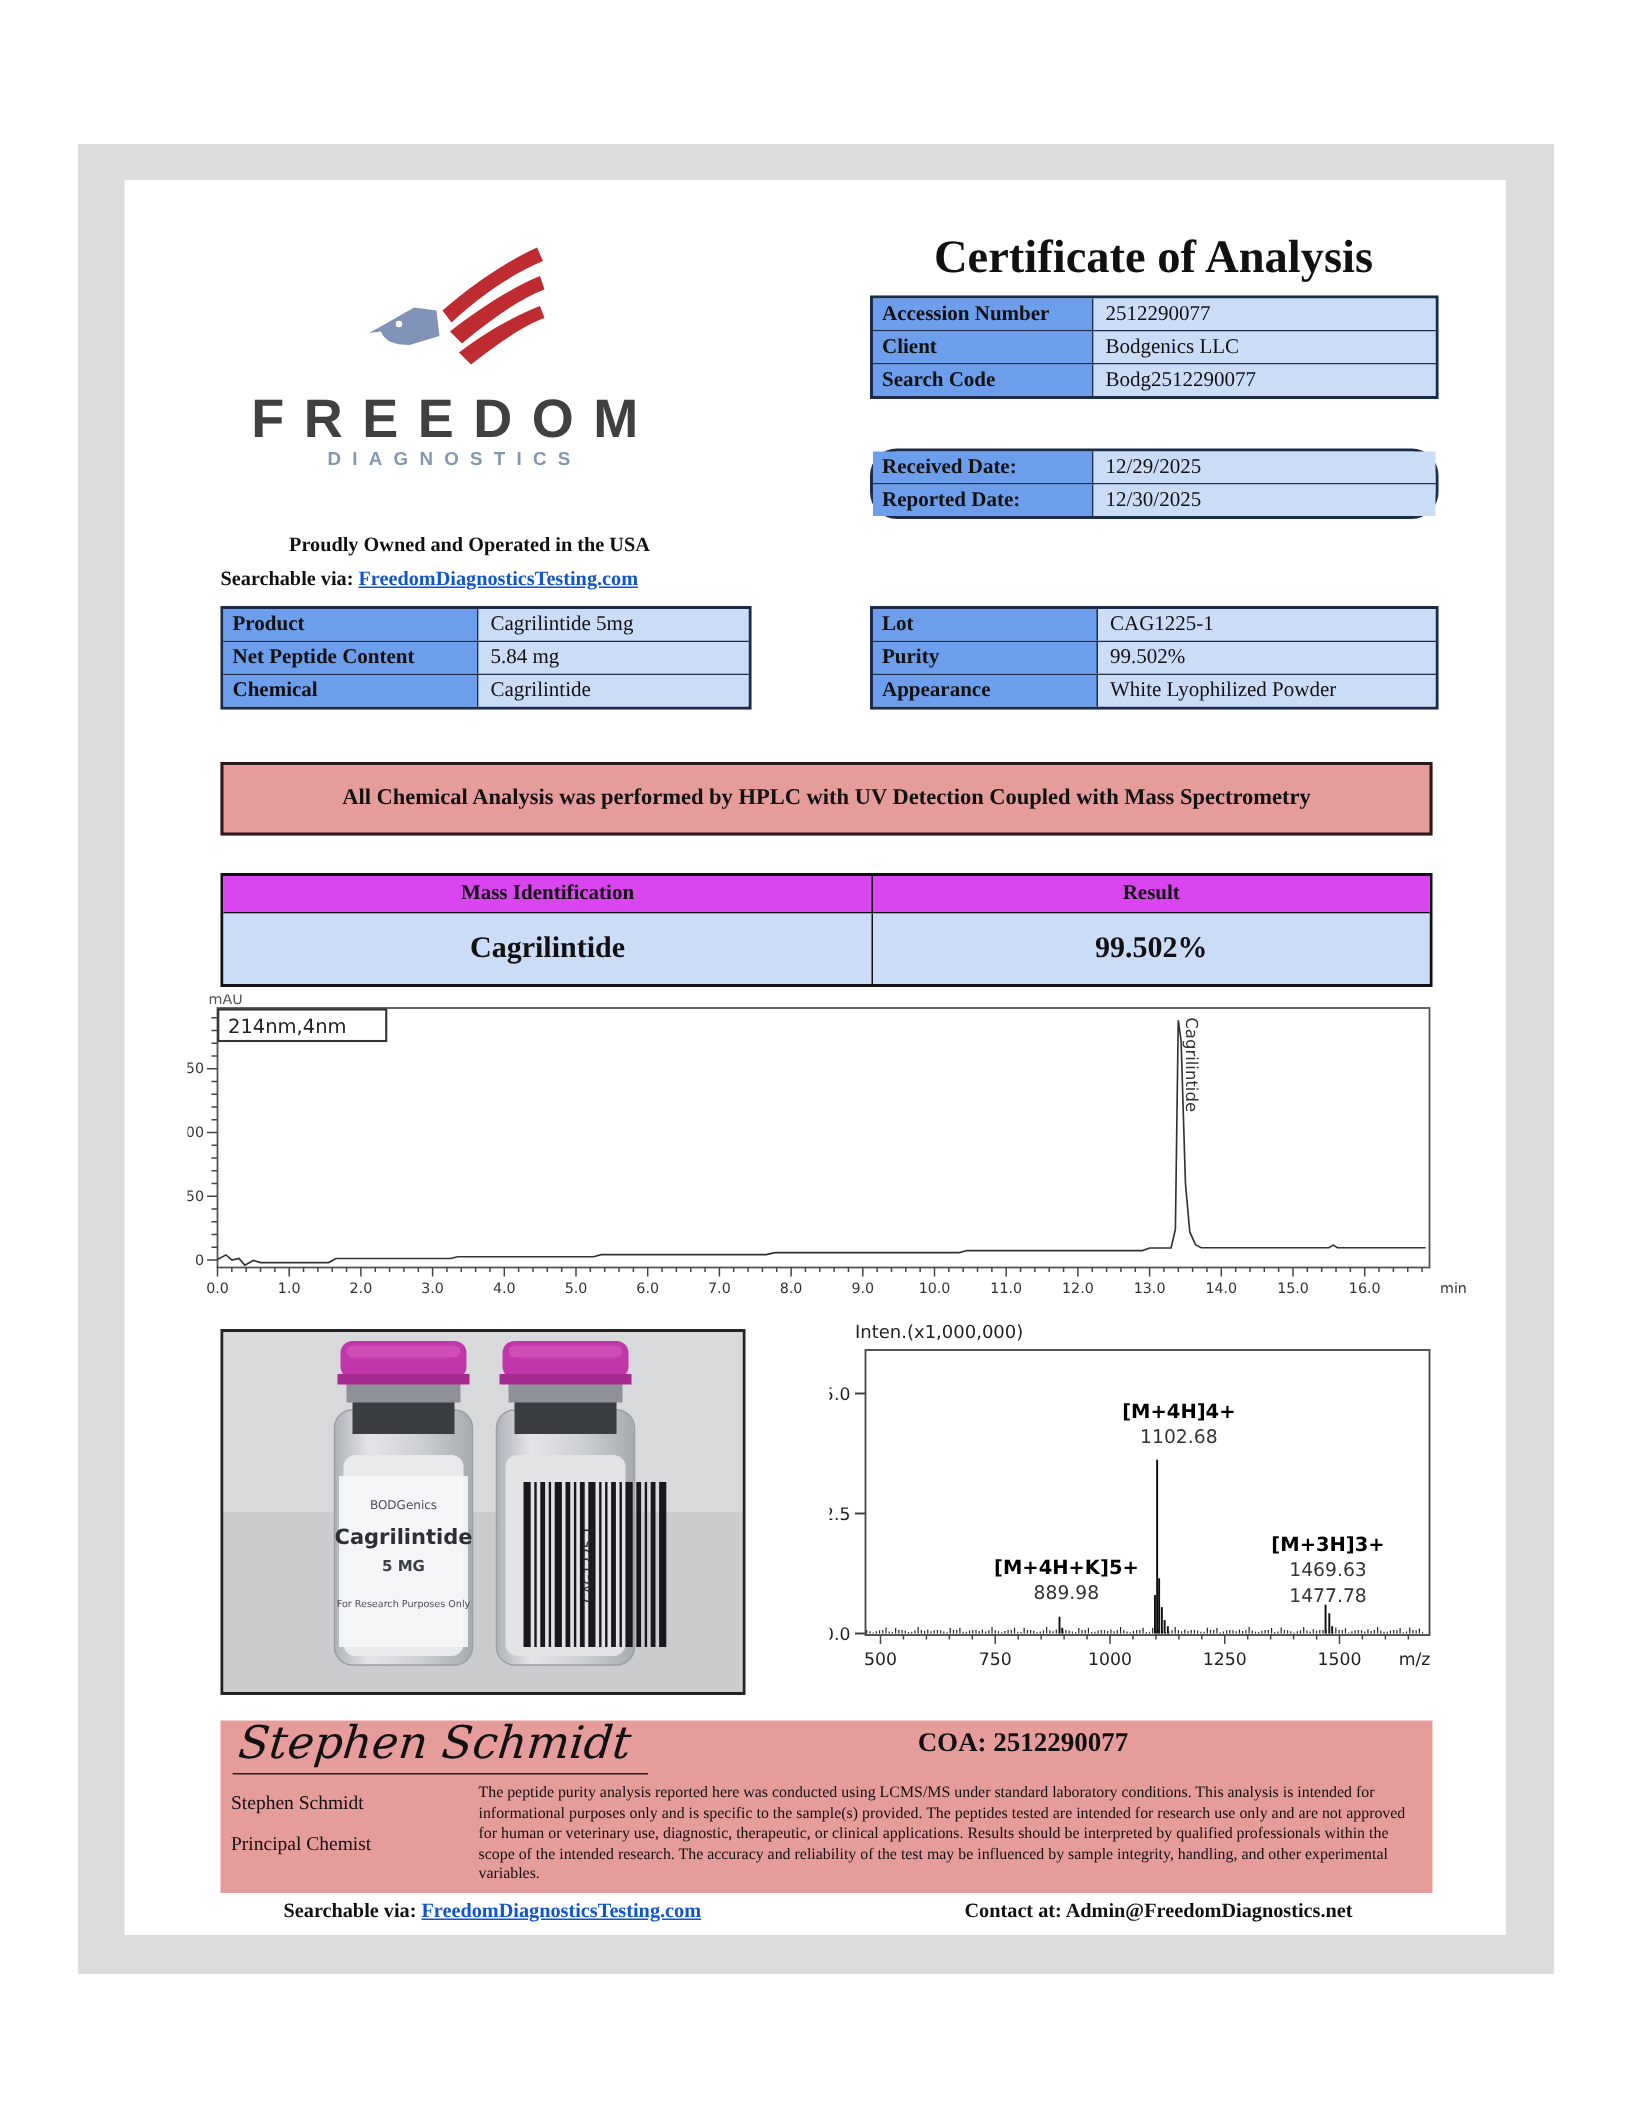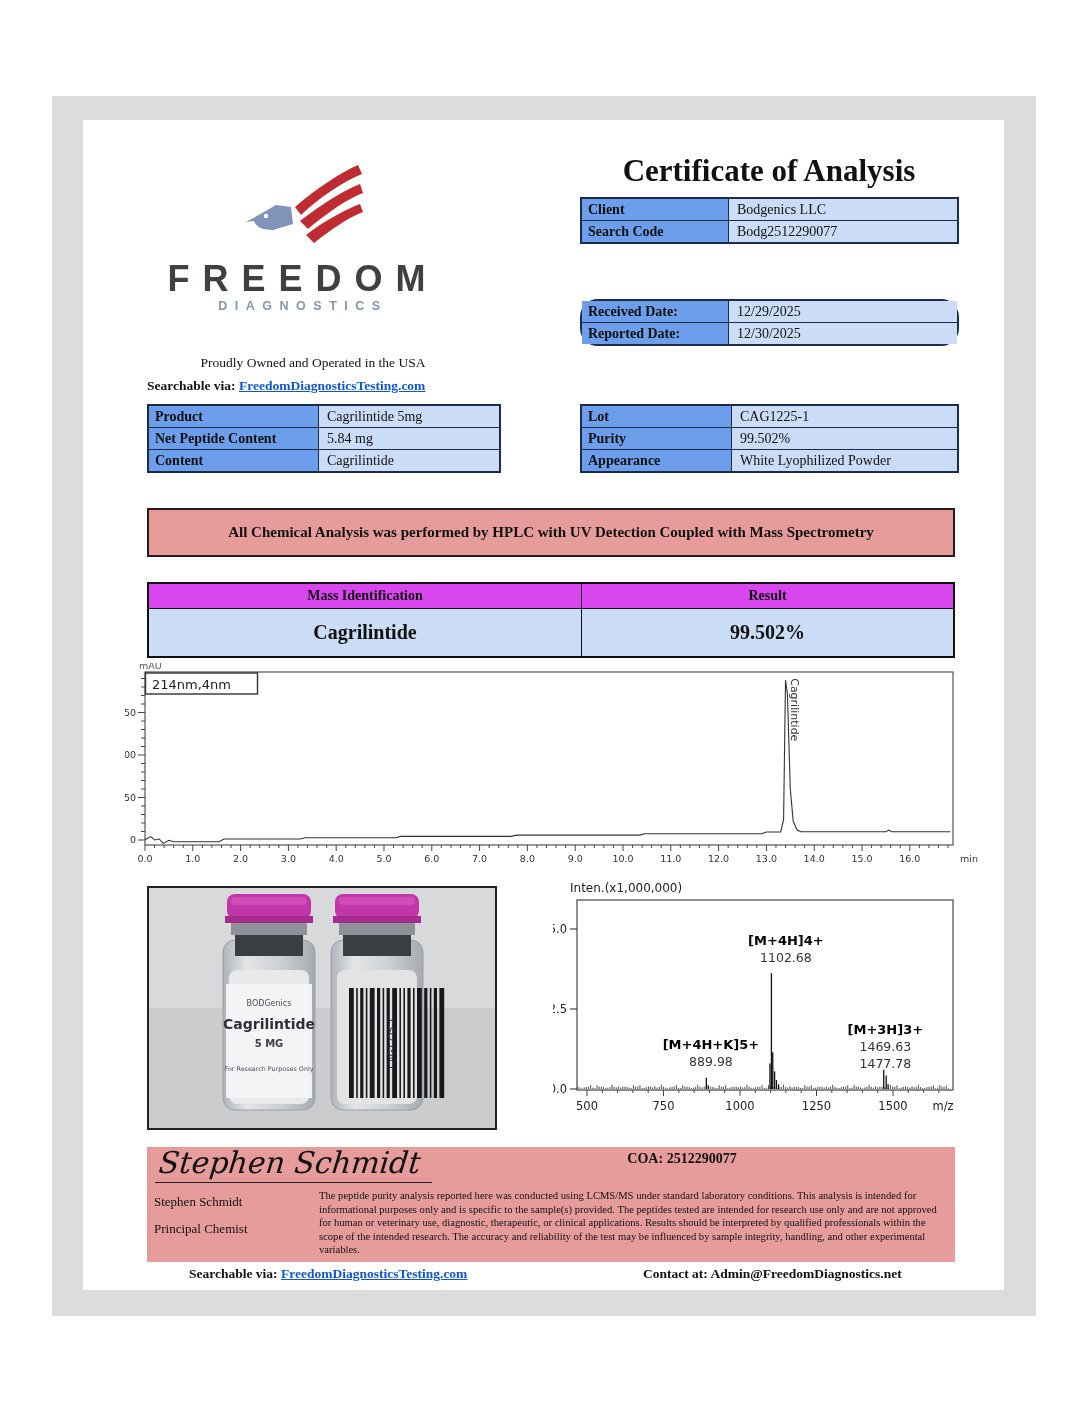--- a/index.html
+++ b/index.html
@@ -10,21 +10,21 @@
 
   
   .logo-eagle{position:absolute;left:160px;top:42px;width:122px;height:82px;}
   .logo-brand{position:absolute;left:80px;top:138px;width:280px;text-align:center;
               font-family:"Liberation Sans", sans-serif;font-weight:bold;font-size:36px;
               letter-spacing:13px;color:#3f4040;}
   .logo-sub{position:absolute;left:80px;top:179px;width:280px;text-align:center;
             font-family:"Liberation Sans", sans-serif;font-weight:bold;font-size:12.5px;
             letter-spacing:7.5px;color:#8497b0;}
   .tagline{position:absolute;left:50px;top:235px;width:360px;text-align:center;
-           font-weight:normal;font-size:13.5px;}
+           font-weight:bold;font-size:13.5px;}
   .searchline{position:absolute;left:64px;top:258px;font-weight:bold;font-size:13.5px;}
   .searchline a, .footer a{color:#1155cc;text-decoration:underline;font-weight:bold;}
   .doc-title{position:absolute;left:455px;top:33px;width:462px;text-align:center;
              font-weight:bold;font-size:31px;}
 
   
   .kvtable{position:absolute;border:2px solid #1c2b4a;background:#cbdcf7;}
   .kvrow{display:flex;border-top:1.5px solid #1c2b4a;}
   .kvrow:first-child{border-top:none;}
   .kvlabel{background:#6d9eeb;border-right:1.5px solid #1c2b4a;font-weight:bold;
@@ -62,21 +62,21 @@
   .vial-frame{position:absolute;left:64px;top:766px;width:350px;height:244px;
               border:2px solid #222;box-sizing:border-box;background:#fff;}
   .vial-frame svg{display:block;width:100%;height:100%;}
 
   
   .sigblock{position:absolute;left:64px;top:1027px;width:808px;height:115px;background:#e79c9c;}
   .sig-script{position:absolute;left:10px;top:-2px;font-size:30px;font-style:italic;
               font-family:"DejaVu Serif", serif;transform:skewX(-6deg);
               border-bottom:1.5px solid #222;padding:0 14px 2px 2px;}
   .sig-coa{position:absolute;left:330px;top:4px;width:410px;text-align:center;
-           font-weight:bold;font-size:14px;}
+           font-weight:bold;font-size:18px;}
   .sig-name{position:absolute;left:7px;top:47px;font-size:13px;}
   .sig-role{position:absolute;left:7px;top:74px;font-size:13px;}
   .sig-disclaimer{position:absolute;left:172px;top:42px;width:630px;font-size:10.6px;
                   line-height:13.6px;text-align:left;}
 
   
   .footer{position:absolute;left:0;top:1146px;width:100%;font-weight:bold;font-size:13.5px;}
   .footer-left{position:absolute;left:106px;}
   .footer-right{position:absolute;left:560px;}
 </style>
@@ -99,20 +99,24 @@
     <div class="tagline">Proudly Owned and Operated in the USA</div>
     <div class="searchline">
       <span>Searchable via:</span>
       <a href="#">FreedomDiagnosticsTesting.com</a>
     </div>
 
     <div class="doc-title">Certificate of Analysis</div>
 
     <div class="kvtable" id="info-table">
       <div class="kvrow">
+        <div class="kvlabel">Accession Number</div>
+        <div class="kvvalue">2512290077</div>
+      </div>
+      <div class="kvrow">
         <div class="kvlabel">Client</div>
         <div class="kvvalue">Bodgenics LLC</div>
       </div>
       <div class="kvrow">
         <div class="kvlabel">Search Code</div>
         <div class="kvvalue">Bodg2512290077</div>
       </div>
     </div>
 
     <div class="kvtable" id="dates-table">
@@ -129,21 +133,21 @@
     <div class="kvtable" id="product-table">
       <div class="kvrow">
         <div class="kvlabel">Product</div>
         <div class="kvvalue">Cagrilintide 5mg</div>
       </div>
       <div class="kvrow">
         <div class="kvlabel">Net Peptide Content</div>
         <div class="kvvalue">5.84 mg</div>
       </div>
       <div class="kvrow">
-        <div class="kvlabel">Content</div>
+        <div class="kvlabel">Chemical</div>
         <div class="kvvalue">Cagrilintide</div>
       </div>
     </div>
 
     <div class="kvtable" id="lot-table">
       <div class="kvrow">
         <div class="kvlabel">Lot</div>
         <div class="kvvalue">CAG1225-1</div>
       </div>
       <div class="kvrow">

